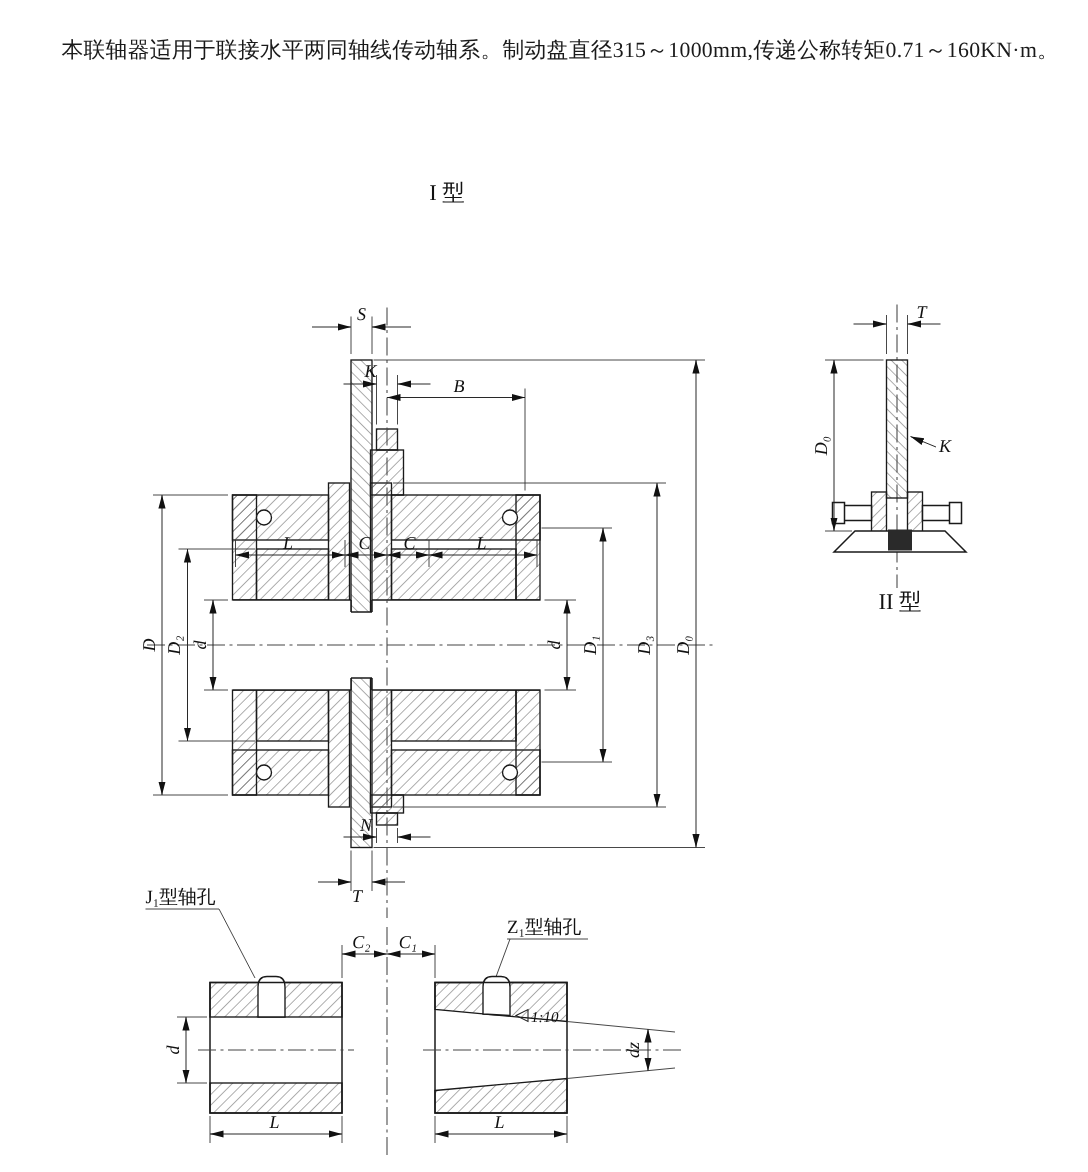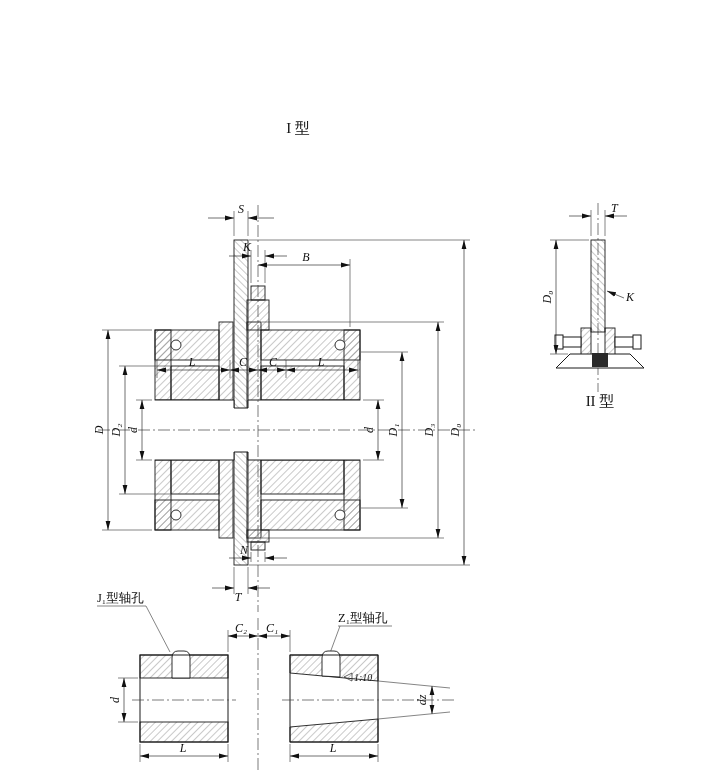--- a/index.html
+++ b/index.html
@@ -294,14 +294,15 @@
 
     <g>
       <line x1="290" y1="744" x2="290" y2="762" class="thin"></line>
           <line x1="378" y1="744" x2="378" y2="762" class="thin"></line>
       <line x1="290" y1="756" x2="378" y2="756" class="dl" marker-start="url(#ar)" marker-end="url(#ar)"></line>
       <text x="333" y="752" text-anchor="middle" class="dim">L</text>
     </g>
   </g>
 </svg>
 
+  <p class="intro">本联轴器适用于联接水平两同轴线传动轴系。制动盘直径315～1000mm,传递公称转矩0.71～160KN·m。</p>
 
 </div>
 
 </body></html>

